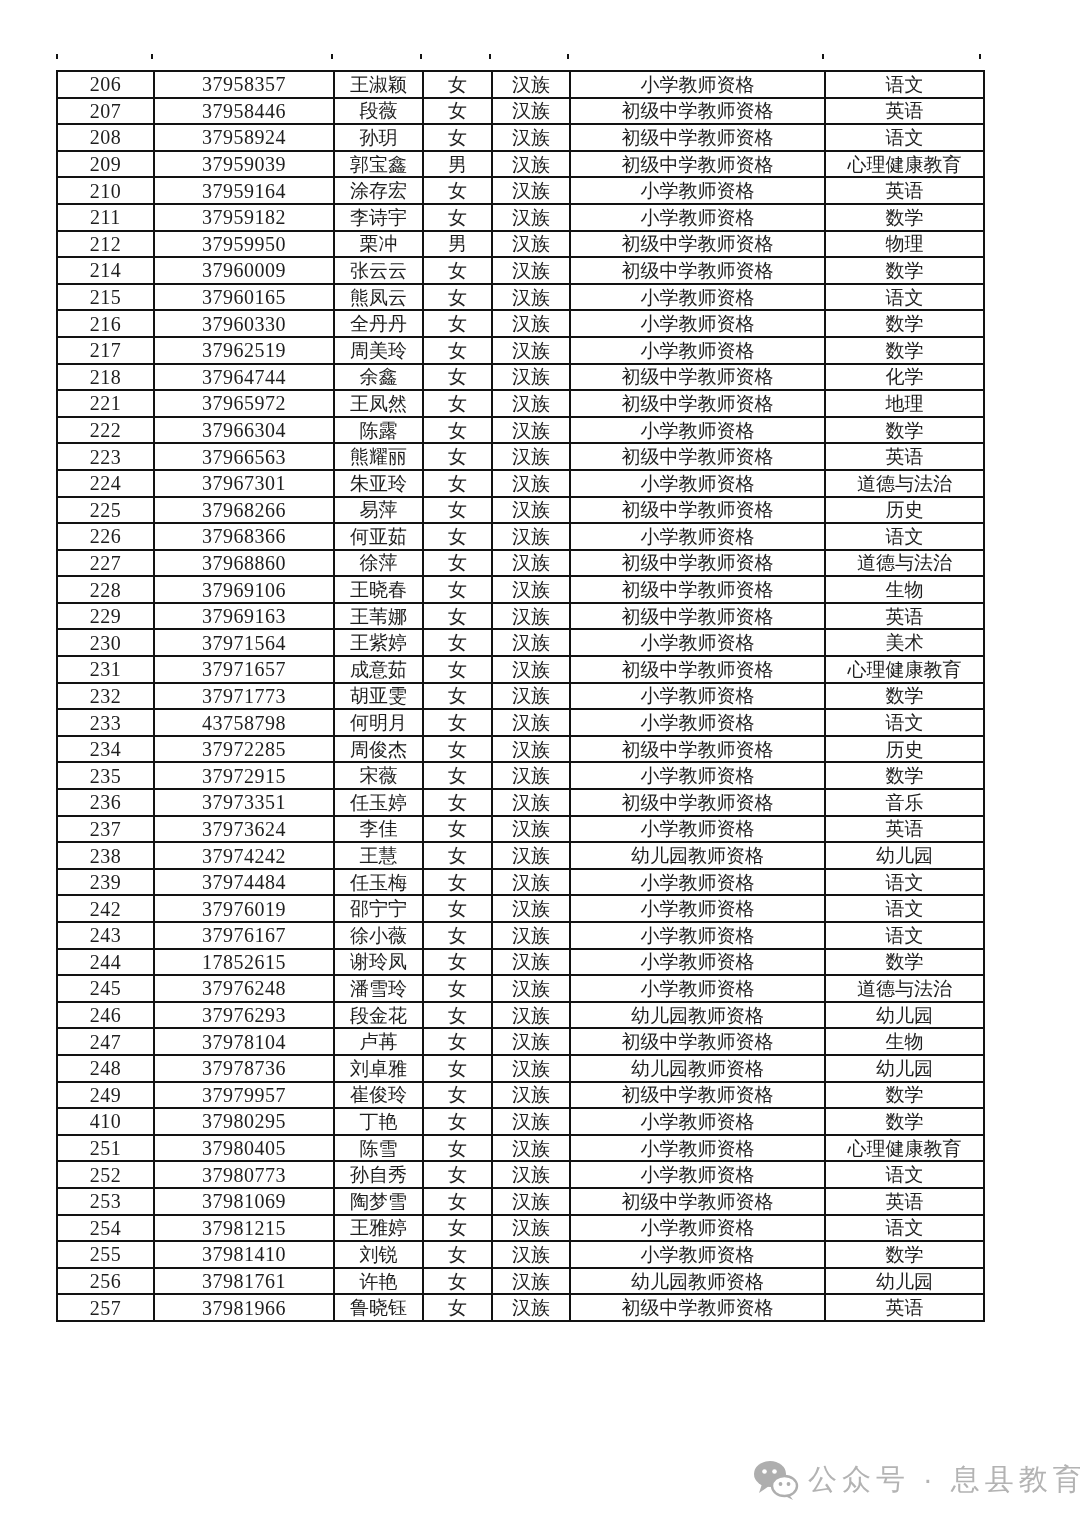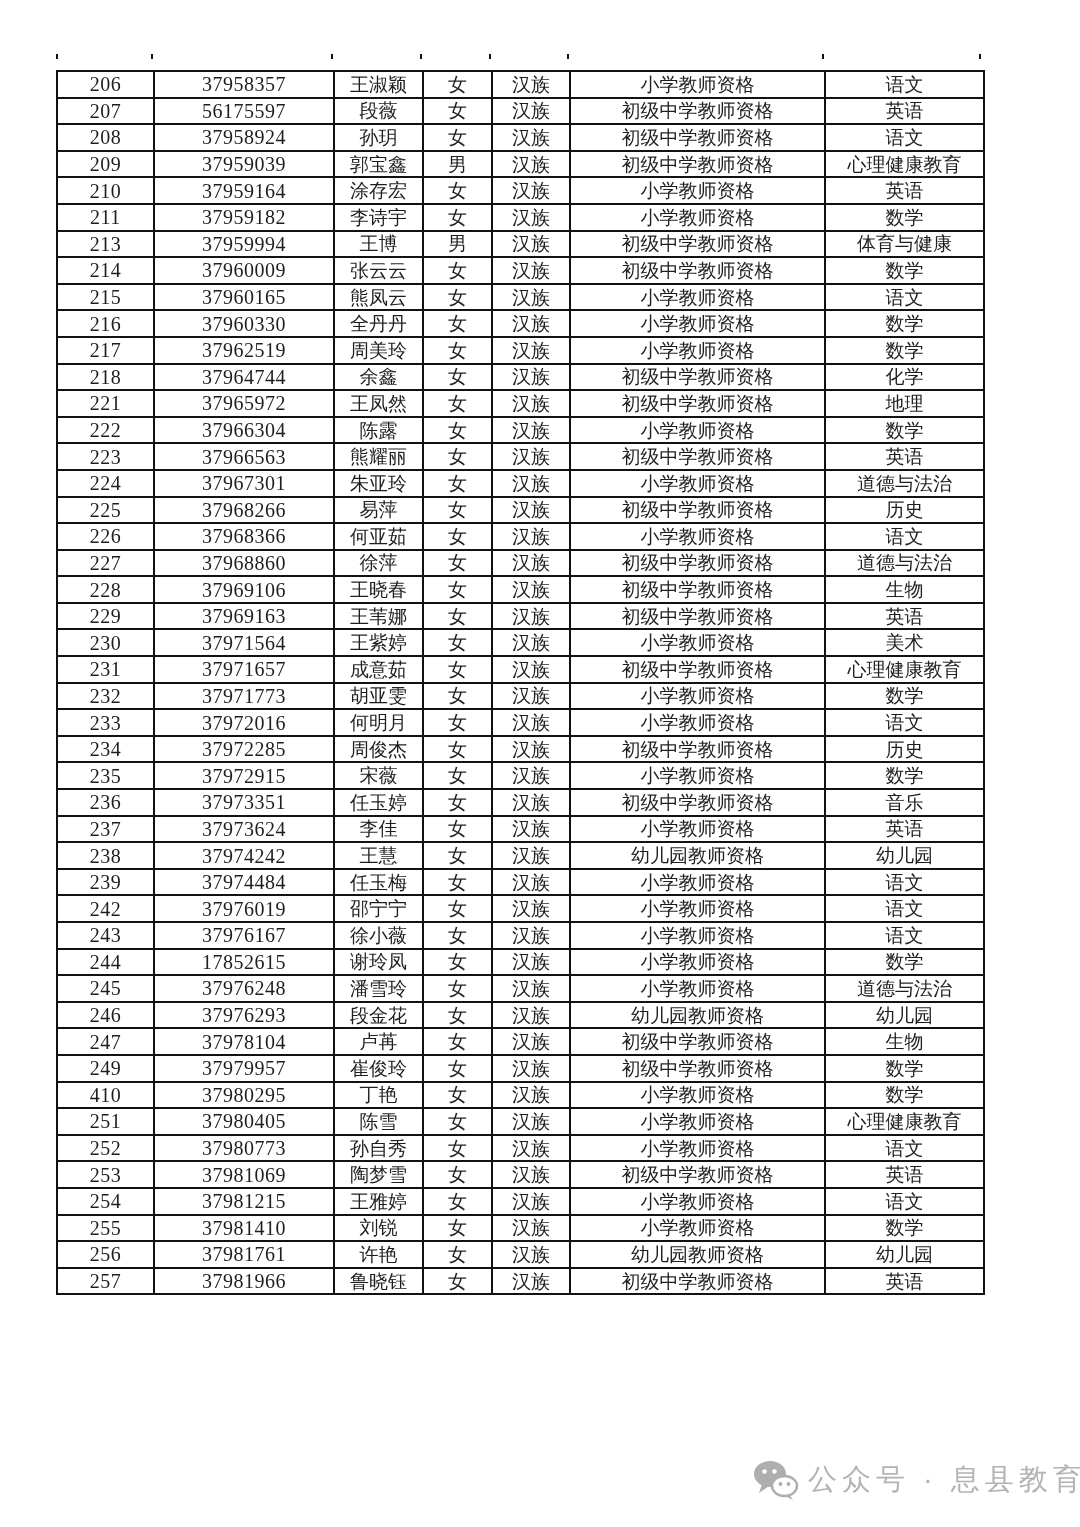--- a/index.html
+++ b/index.html
@@ -93,21 +93,21 @@
           <td class="num">206</td>
           <td class="num">37958357</td>
           <td>王淑颖</td>
           <td>女</td>
           <td>汉族</td>
           <td>小学教师资格</td>
           <td>语文</td>
         </tr>
         <tr>
           <td class="num">207</td>
-          <td class="num">56175597</td>
+          <td class="num">37958446</td>
           <td>段薇</td>
           <td>女</td>
           <td>汉族</td>
           <td>初级中学教师资格</td>
           <td>英语</td>
         </tr>
         <tr>
           <td class="num">208</td>
           <td class="num">37958924</td>
           <td>孙玥</td>
@@ -137,27 +137,27 @@
         <tr>
           <td class="num">211</td>
           <td class="num">37959182</td>
           <td>李诗宇</td>
           <td>女</td>
           <td>汉族</td>
           <td>小学教师资格</td>
           <td>数学</td>
         </tr>
         <tr>
-          <td class="num">213</td>
-          <td class="num">37959994</td>
-          <td>王博</td>
+          <td class="num">212</td>
+          <td class="num">37959950</td>
+          <td>栗冲</td>
           <td>男</td>
           <td>汉族</td>
           <td>初级中学教师资格</td>
-          <td>体育与健康</td>
+          <td>物理</td>
         </tr>
         <tr>
           <td class="num">214</td>
           <td class="num">37960009</td>
           <td>张云云</td>
           <td>女</td>
           <td>汉族</td>
           <td>初级中学教师资格</td>
           <td>数学</td>
         </tr>
@@ -300,21 +300,21 @@
           <td class="num">232</td>
           <td class="num">37971773</td>
           <td>胡亚雯</td>
           <td>女</td>
           <td>汉族</td>
           <td>小学教师资格</td>
           <td>数学</td>
         </tr>
         <tr>
           <td class="num">233</td>
-          <td class="num">37972016</td>
+          <td class="num">43758798</td>
           <td>何明月</td>
           <td>女</td>
           <td>汉族</td>
           <td>小学教师资格</td>
           <td>语文</td>
         </tr>
         <tr>
           <td class="num">234</td>
           <td class="num">37972285</td>
           <td>周俊杰</td>
@@ -414,20 +414,29 @@
           <td>幼儿园</td>
         </tr>
         <tr>
           <td class="num">247</td>
           <td class="num">37978104</td>
           <td>卢苒</td>
           <td>女</td>
           <td>汉族</td>
           <td>初级中学教师资格</td>
           <td>生物</td>
+        </tr>
+        <tr>
+          <td class="num">248</td>
+          <td class="num">37978736</td>
+          <td>刘卓雅</td>
+          <td>女</td>
+          <td>汉族</td>
+          <td>幼儿园教师资格</td>
+          <td>幼儿园</td>
         </tr>
         <tr>
           <td class="num">249</td>
           <td class="num">37979957</td>
           <td>崔俊玲</td>
           <td>女</td>
           <td>汉族</td>
           <td>初级中学教师资格</td>
           <td>数学</td>
         </tr>

